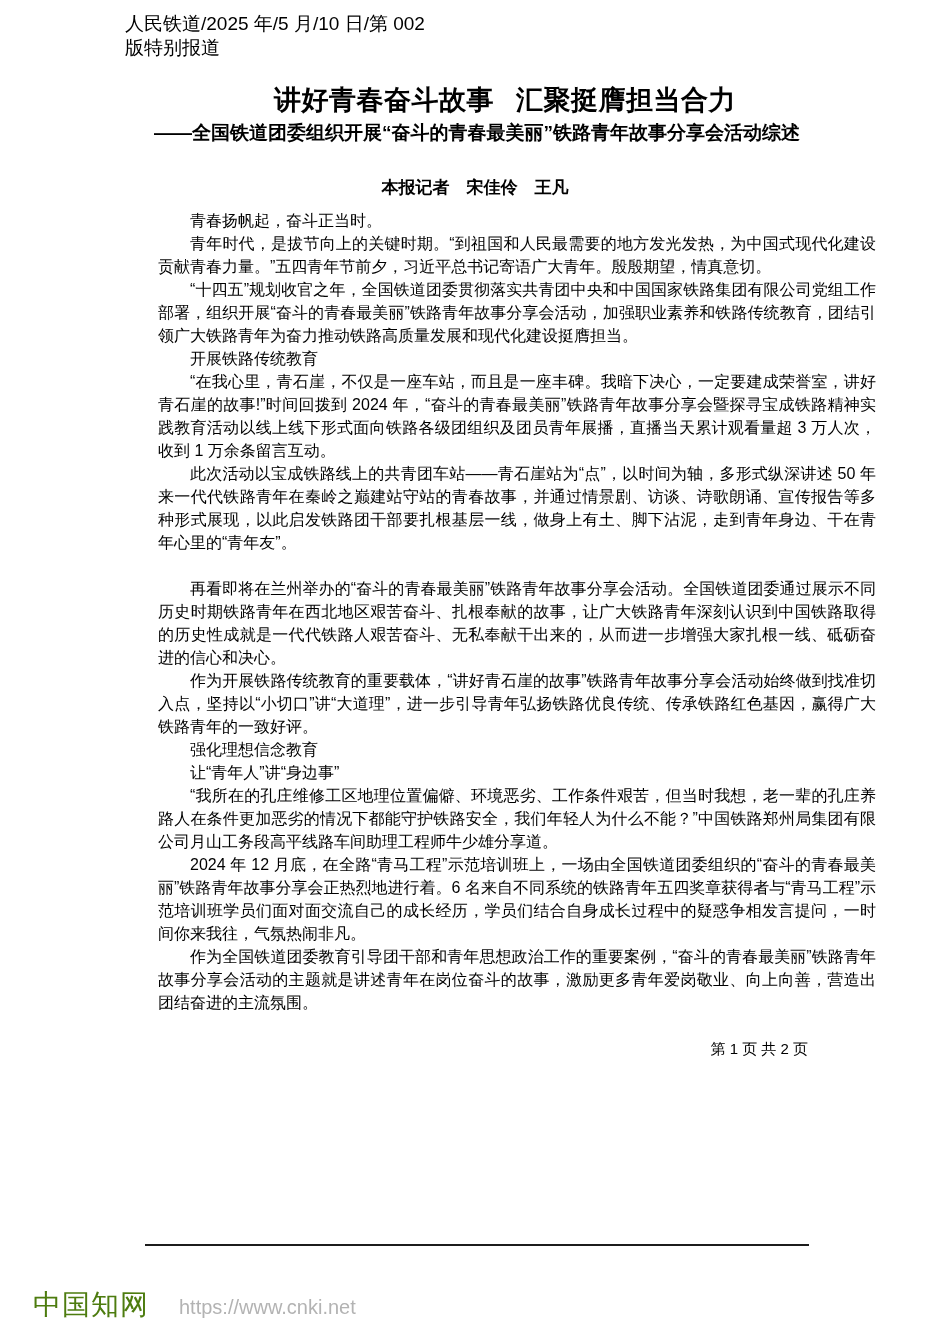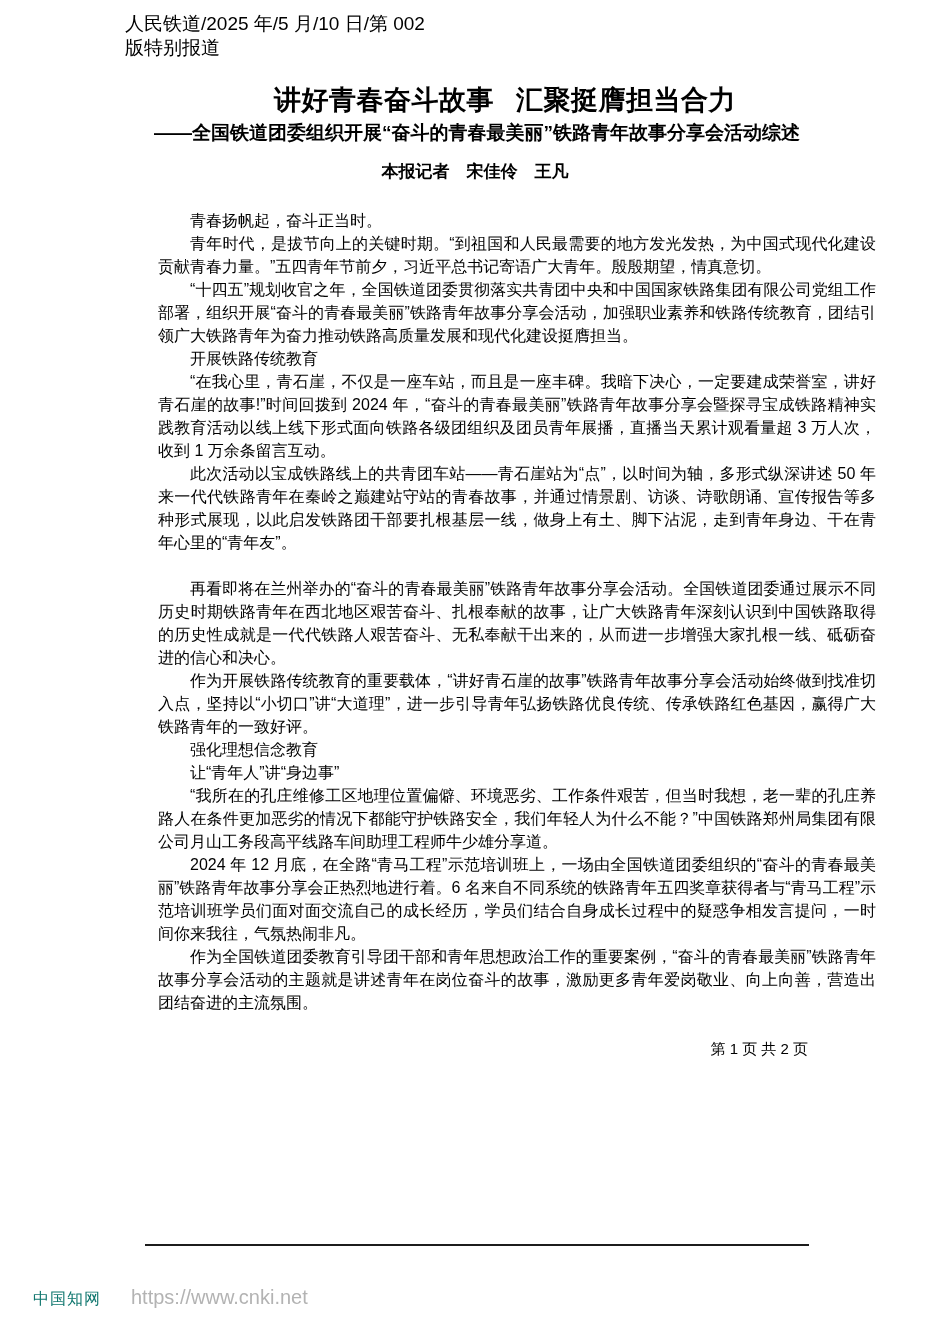--- a/index.html
+++ b/index.html
@@ -40,21 +40,21 @@
     left: 116px;
     width: 722px;
     margin: 0;
     text-align: center;
     font-size: 19px;
     font-weight: bold;
     white-space: nowrap;
   }
   .byline {
     position: absolute;
-    top: 160px;
+    top: 176px;
     left: 0;
     width: 100%;
     text-align: center;
     font-size: 17px;
     font-weight: bold;
   }
   .article-body {
     position: absolute;
     top: 209px;
     left: 118px;
@@ -83,21 +83,21 @@
     border-top: 2px solid #1c1c1c;
   }
   .watermark {
     position: absolute;
     top: 1286px;
     left: 33px;
     display: flex;
     align-items: baseline;
     gap: 30px;
   }
-  .watermark .brand { font-size: 16px; color: #0f766e; letter-spacing: 1px; }
+  .watermark .brand { font-size: 28px; color: #4d7c0f; letter-spacing: 1px; }
   .watermark .url { font-size: 20px; color: #b3b3b3; }
 </style>
 </head>
 <body>
 
 <div class="page">
 
   <div class="doc-header">
     <div>人民铁道/2025 年/5 月/10 日/第 002</div>
     <div>版特别报道</div>

